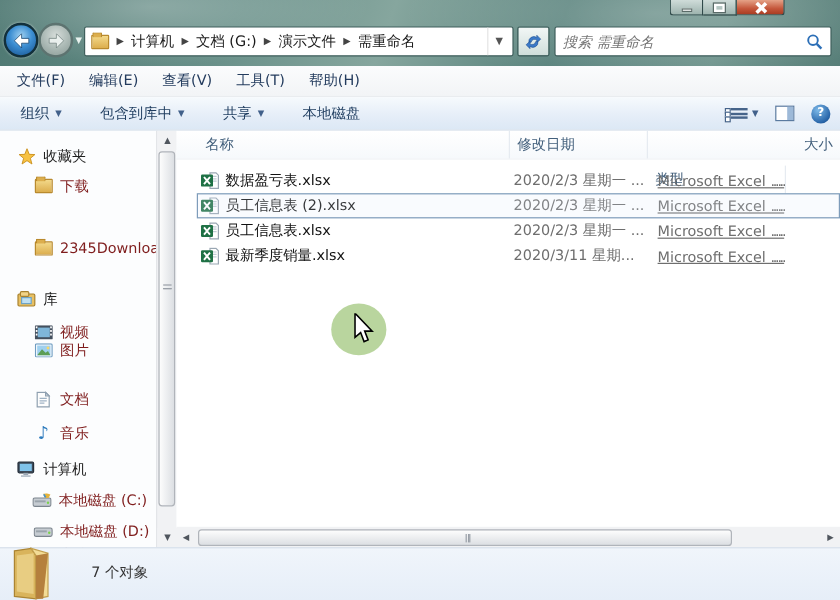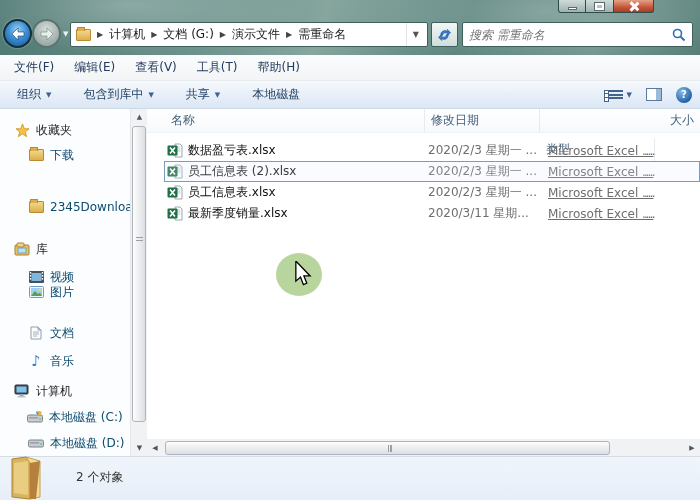--- a/index.html
+++ b/index.html
@@ -106,21 +106,21 @@
     width:16px; height:16px; border-radius:50%; color:#fff; font-size:10px; font-weight:bold;
     background:radial-gradient(circle at 35% 30%, #7db9e8, #2764a8 70%, #123d6e);
     display:flex; align-items:center; justify-content:center;
   }
 
   
   .main { position:absolute; top:109px; left:0; width:700px; height:347px; background:#fff; }
 
   .sidebar { position:absolute; left:0; top:0; width:130px; height:347px; overflow:hidden; background:#fcfdfe; }
   .side-row { position:absolute; left:0; display:flex; align-items:center; gap:6px; height:22px; width:130px; white-space:nowrap; overflow:hidden; }
-  .side-row .lbl { color:#0c4a6e; }
+  .side-row .lbl { color:#7f1d1d; }
   .side-section .lbl { color:#1f1f1f; }
   .icon16 { width:16px; height:16px; flex:0 0 16px; display:flex; align-items:center; justify-content:center; }
 
   .vscroll {
     position:absolute; left:130px; top:0; width:17px; height:347px;
     background:#f1f2f4; border-left:1px solid #e3e5e8;
   }
   .vscroll .arr { position:absolute; left:0; width:17px; height:16px; font-size:7px; color:#50565e; display:flex; align-items:center; justify-content:center; background:#f1f2f4; }
   .vscroll .arr.up { top:0; }
   .vscroll .arr.down { bottom:0; }
@@ -509,19 +509,19 @@
 
 <div class="statusbar">
   <span class="status-folder">
     <svg width="52" height="48" viewBox="0 0 52 48">
       <path d="M6 6 L20 4 L24 10 L24 46 L6 44 Z" fill="#d9b45c" stroke="#ab8433"></path>
       <path d="M20 4 L34 8 L34 44 L24 46 L24 10 Z" fill="#f3dc96" stroke="#c3a04f"></path>
       <path d="M24 10 L34 8 L30 46 L24 46 Z" fill="#b5803d"></path>
       <path d="M8 10 L22 8 L22 42 L8 40 Z" fill="#e8cd82"></path>
     </svg>
   </span>
-  <span class="status-text">2 个对象</span>
+  <span class="status-text">7 个对象</span>
 </div>
 
 <div class="click-circle"></div>
 <svg class="cursor" width="18" height="26" viewBox="0 0 13 20">
   <path d="M1 0 L1 15.5 L4.6 12.4 L6.8 18.2 L9.4 17.1 L7.2 11.5 L12 11.5 Z" fill="#ffffff" stroke="#000000" stroke-width="1"></path>
 </svg>
 
 </body></html>

